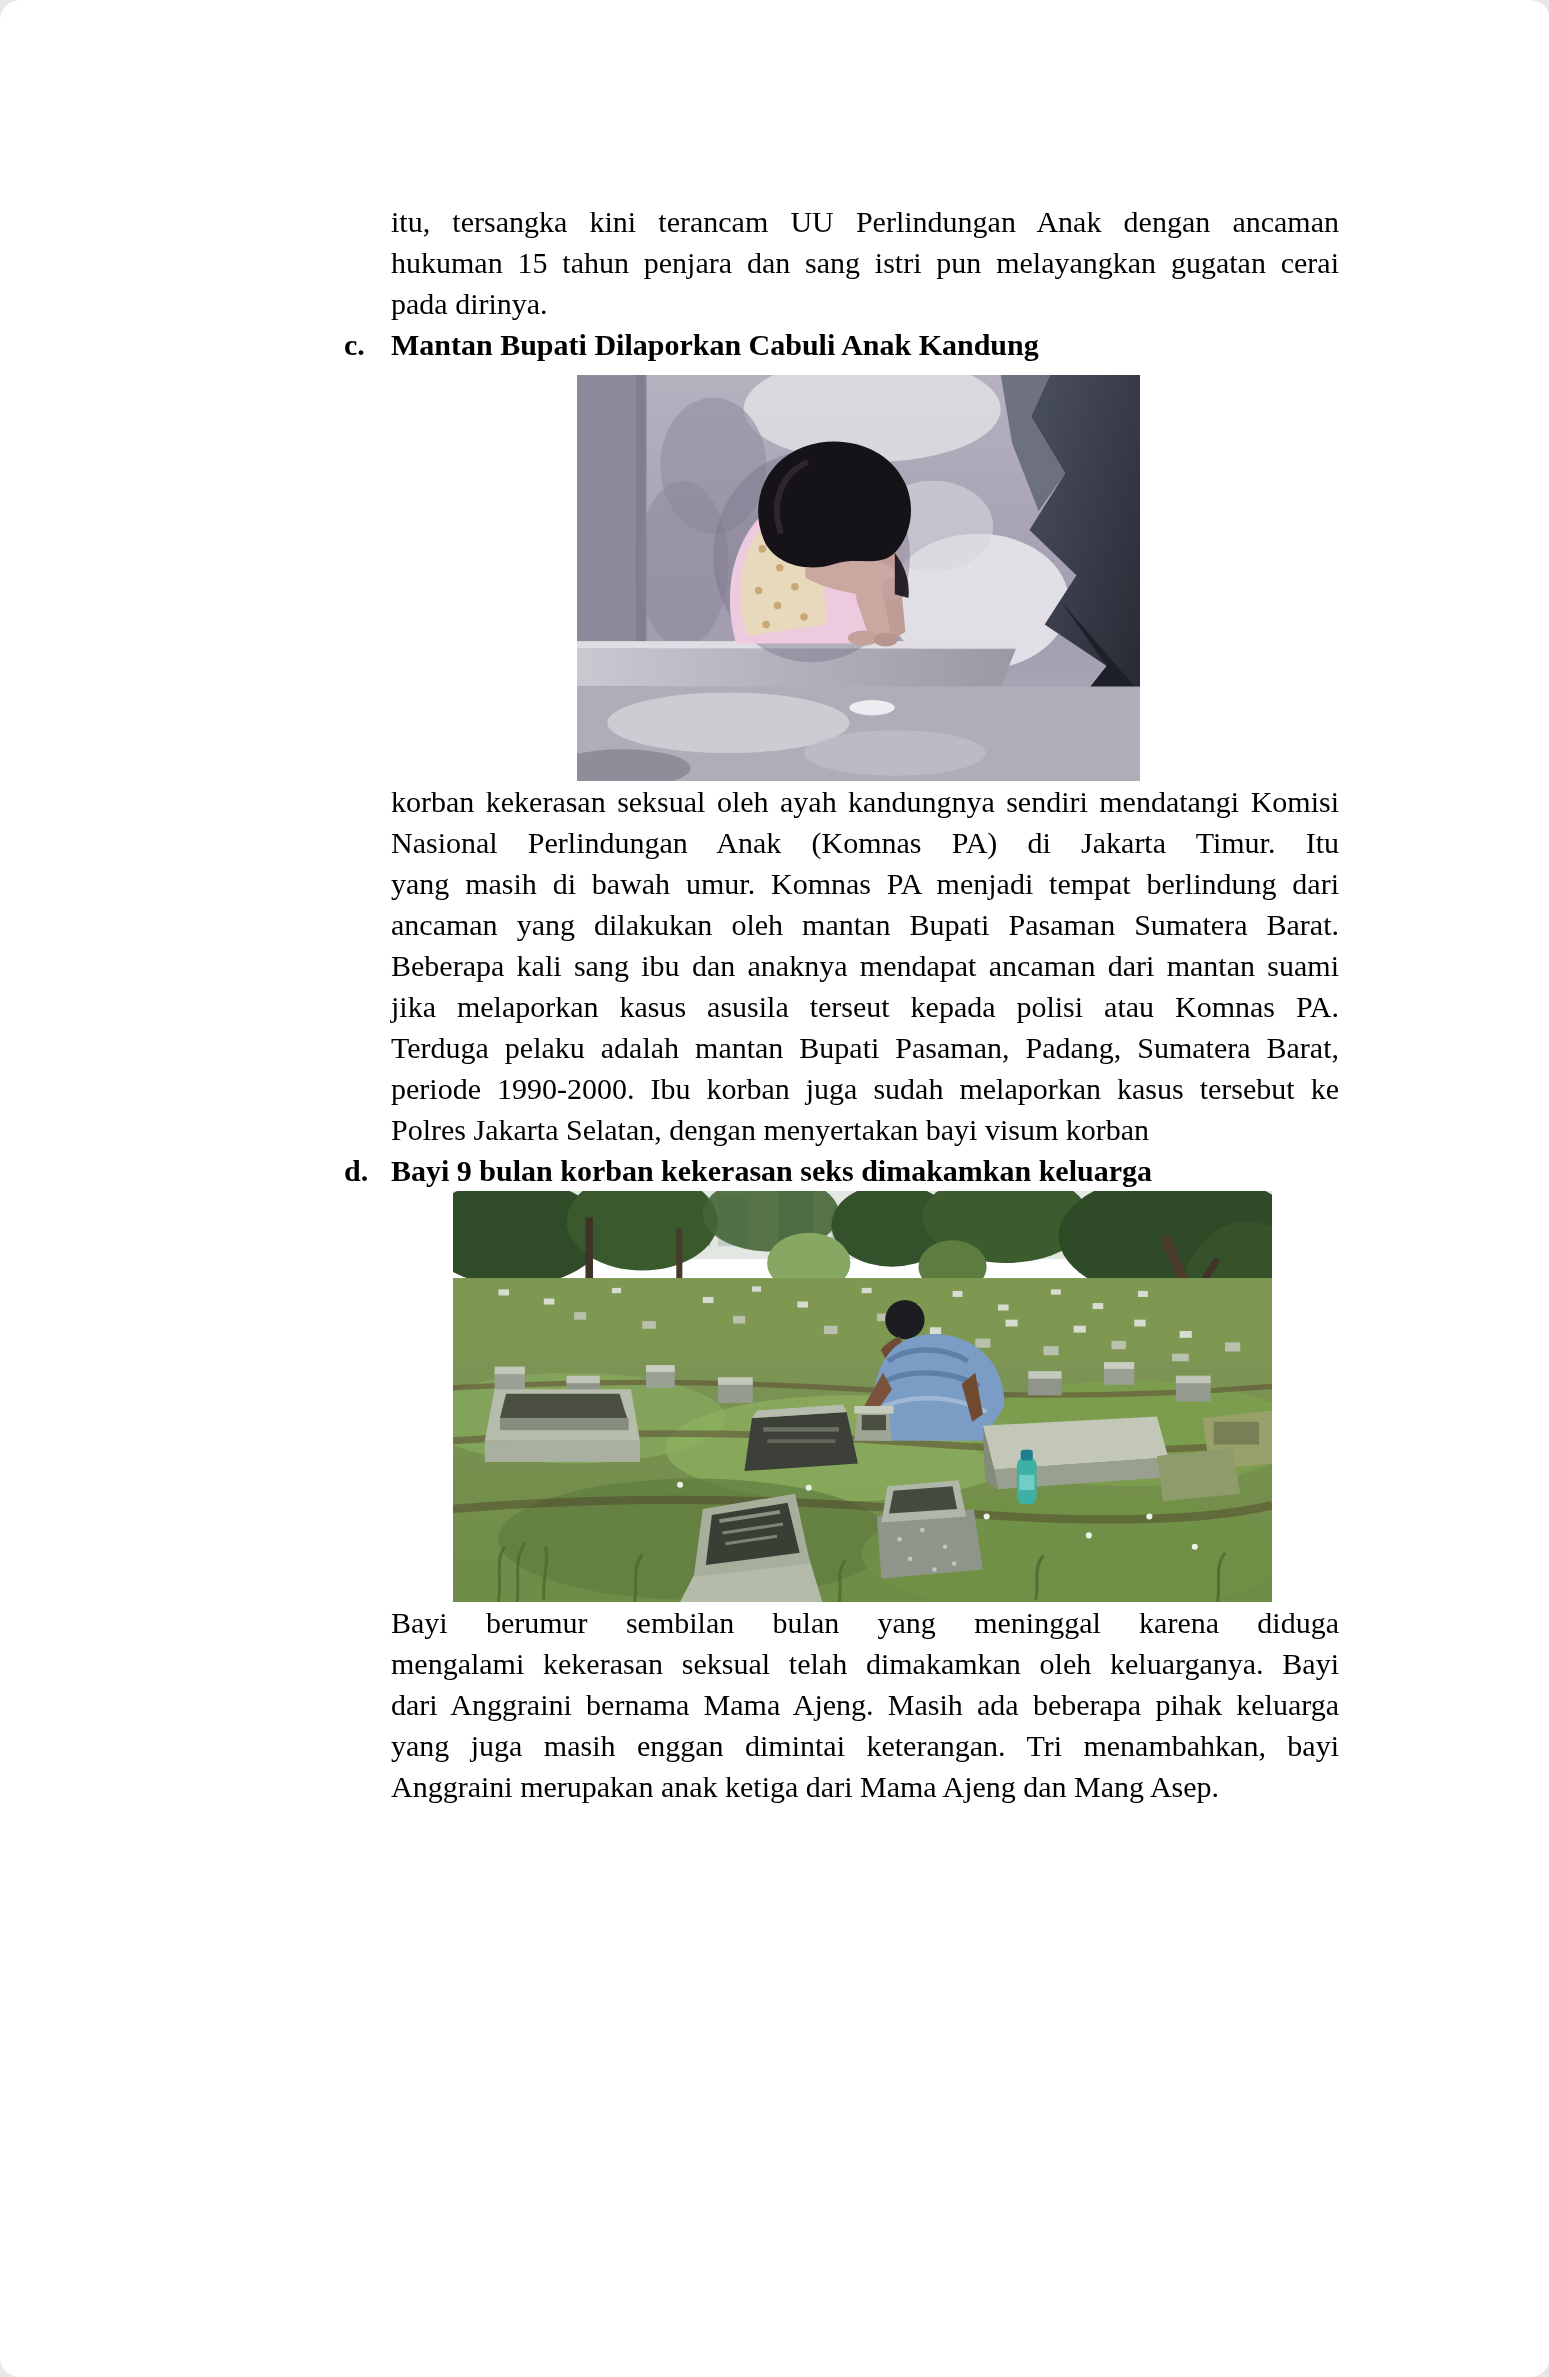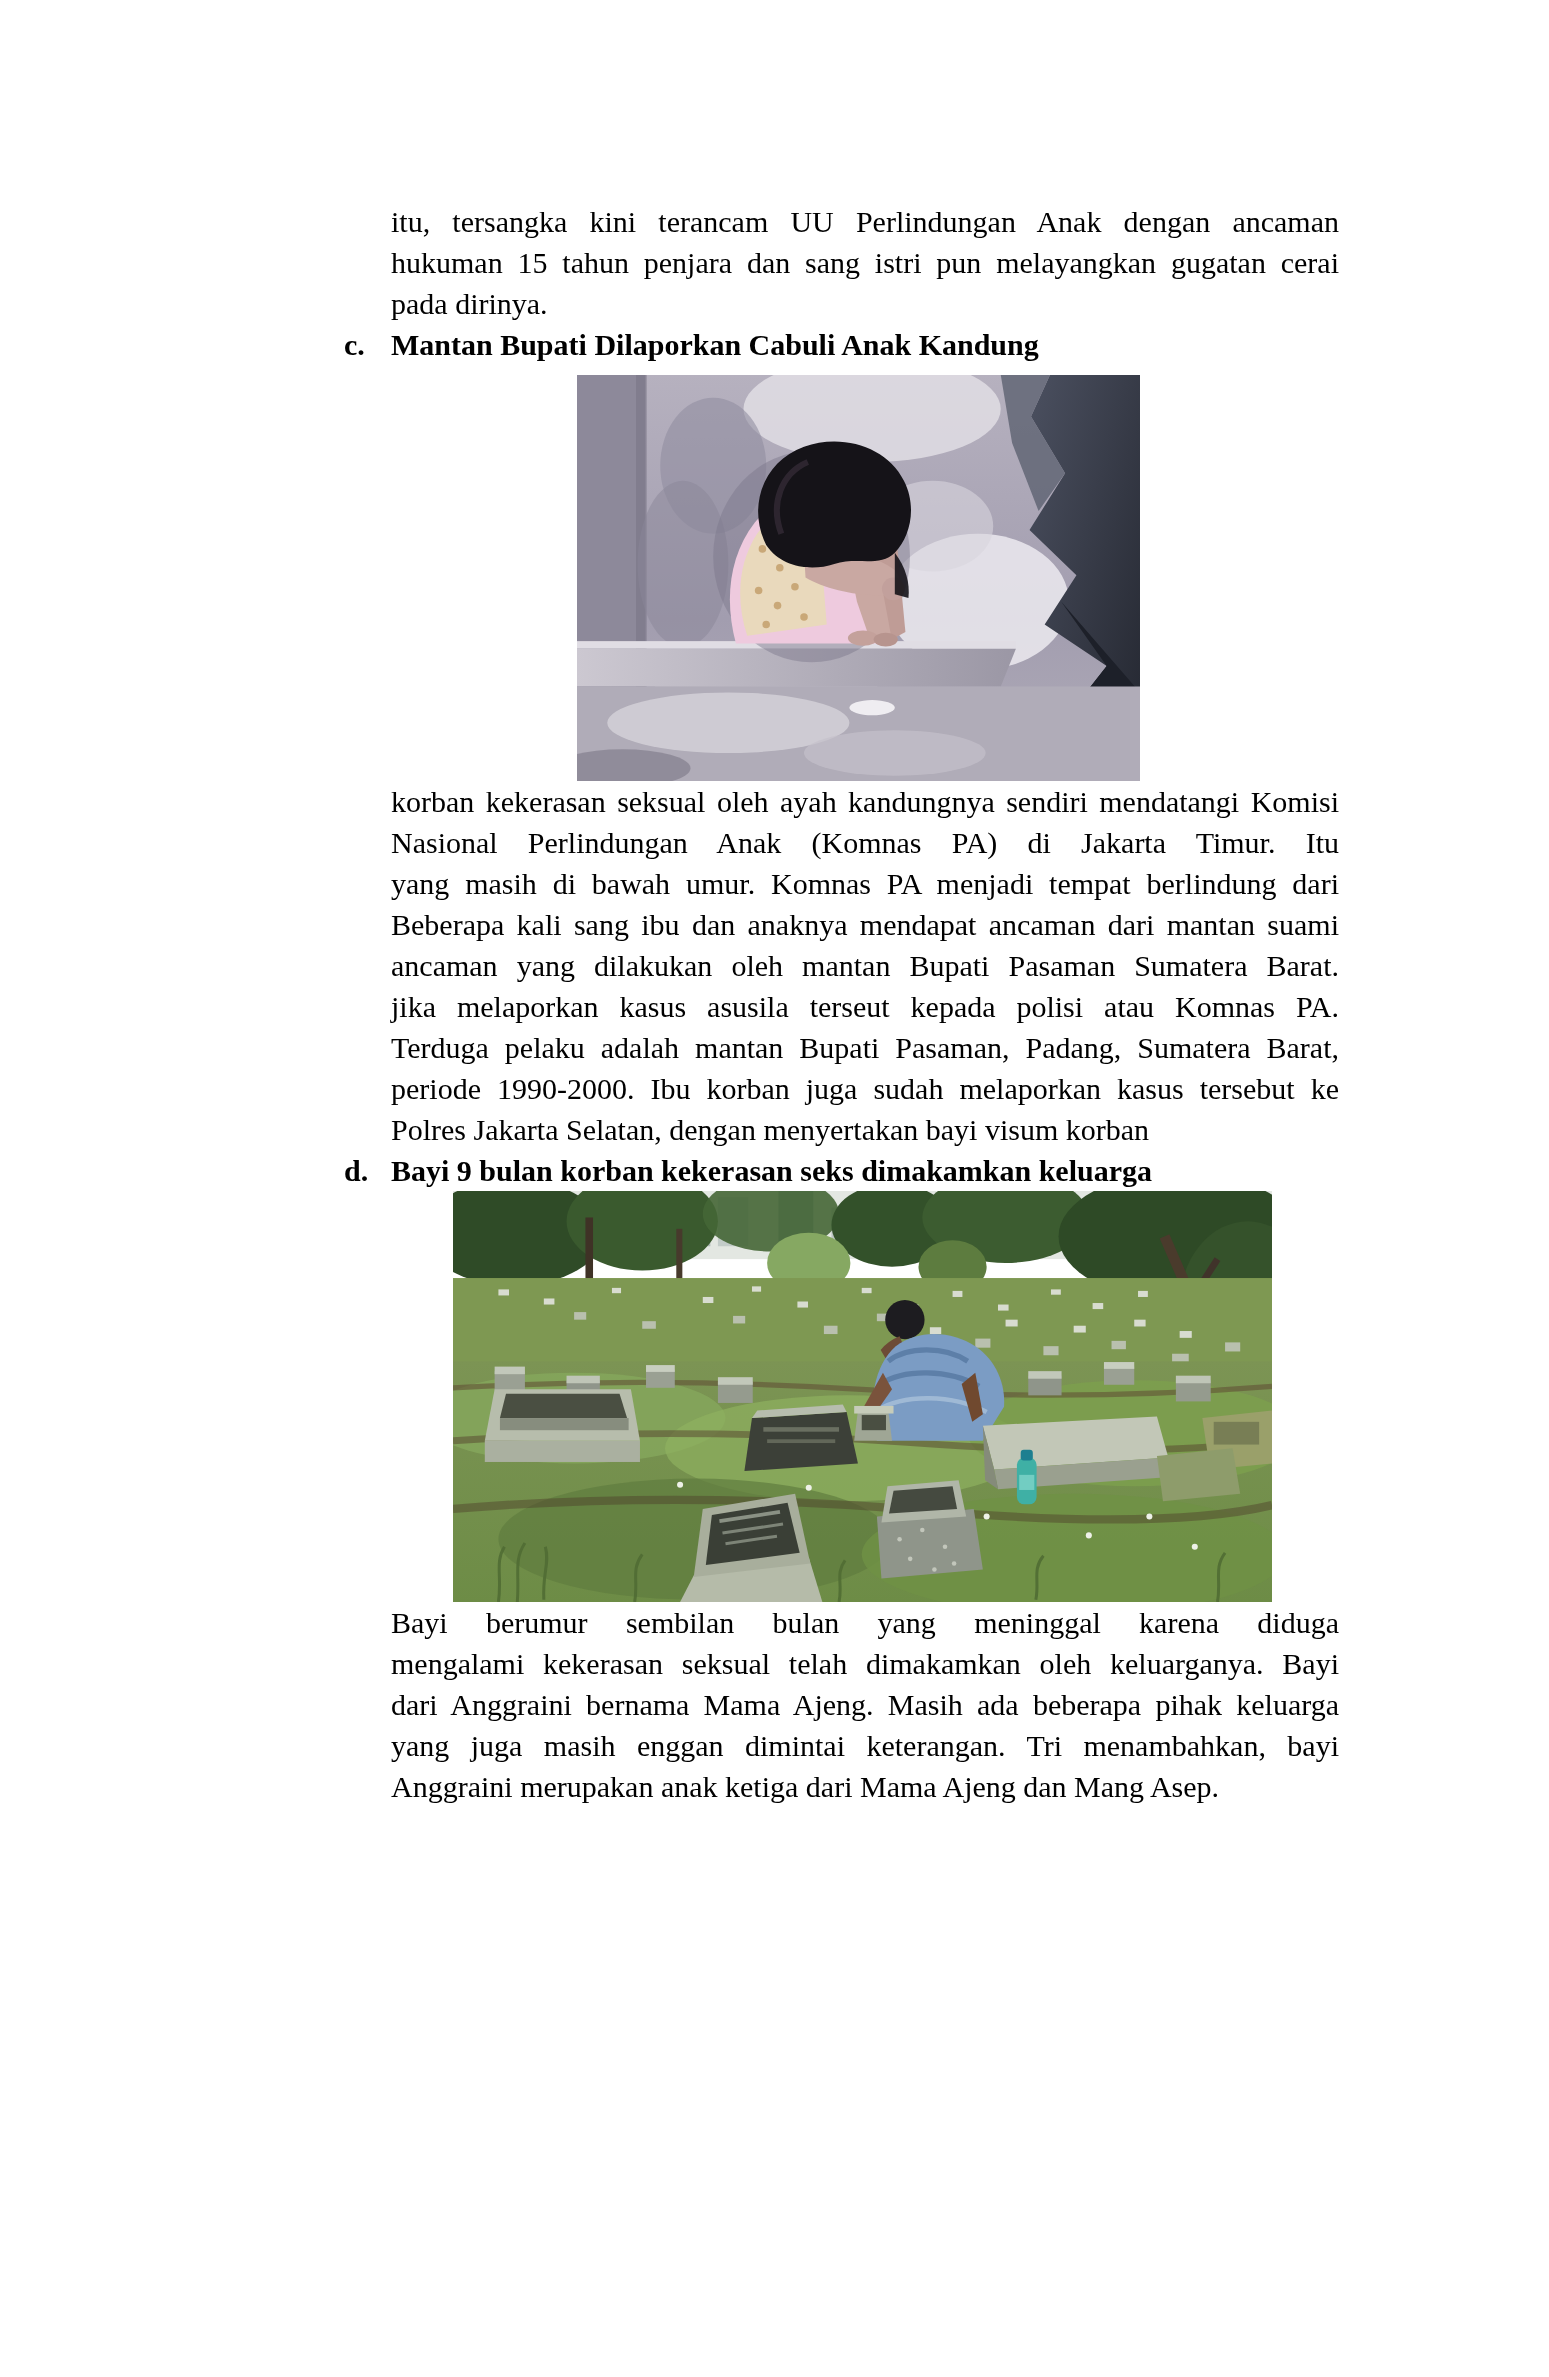--- a/index.html
+++ b/index.html
@@ -3,20 +3,21 @@
 <meta charset="utf-8">
 <style>
   html,body{margin:0;padding:0;background:#e8e8e8;}
   .page{
     position:relative;
     width:1550px;height:2377px;
     background:#ffffff;
     font-family:"Liberation Serif","DejaVu Serif",serif;
     color:#000;
     overflow:hidden;
+    border-radius:20px;
   }
   .content{
     position:absolute;
     left:344px;top:201px;
     width:995px;
   }
   .para{
     margin:0 0 0 47px;
     width:948px;
     font-size:30px;
@@ -139,22 +140,22 @@
             <path d="M270,210 C255,170 270,130 305,115" stroke="#332b36" stroke-width="8" fill="none" opacity="0.8"></path>
             <path d="M420,235 C435,255 440,275 438,295 L420,290 Z" fill="#151318" opacity="0.9"></path>
           </g>
         </svg>
       </figure>
 
       <div class="para">
           <div class="tline">korban kekerasan seksual oleh ayah kandungnya sendiri mendatangi Komisi</div>
           <div class="tline">Nasional Perlindungan Anak (Komnas PA) di Jakarta Timur. Itu</div>
           <div class="tline">yang masih di bawah umur. Komnas PA menjadi tempat berlindung dari</div>
+          <div class="tline">ancaman yang dilakukan oleh mantan Bupati Pasaman Sumatera Barat.</div>
           <div class="tline">Beberapa kali sang ibu dan anaknya mendapat ancaman dari mantan suami</div>
-          <div class="tline">ancaman yang dilakukan oleh mantan Bupati Pasaman Sumatera Barat.</div>
           <div class="tline">jika melaporkan kasus asusila terseut kepada polisi atau Komnas PA.</div>
           <div class="tline">Terduga pelaku adalah mantan Bupati Pasaman, Padang, Sumatera Barat,</div>
           <div class="tline">periode 1990-2000. Ibu korban juga sudah melaporkan kasus tersebut ke</div>
           <div class="tline tline-last">Polres Jakarta Selatan, dengan menyertakan bayi visum korban</div>
         </div>
     </div>
 
     <div>
       <div class="item-heading">
         <span class="item-marker">d.</span>

